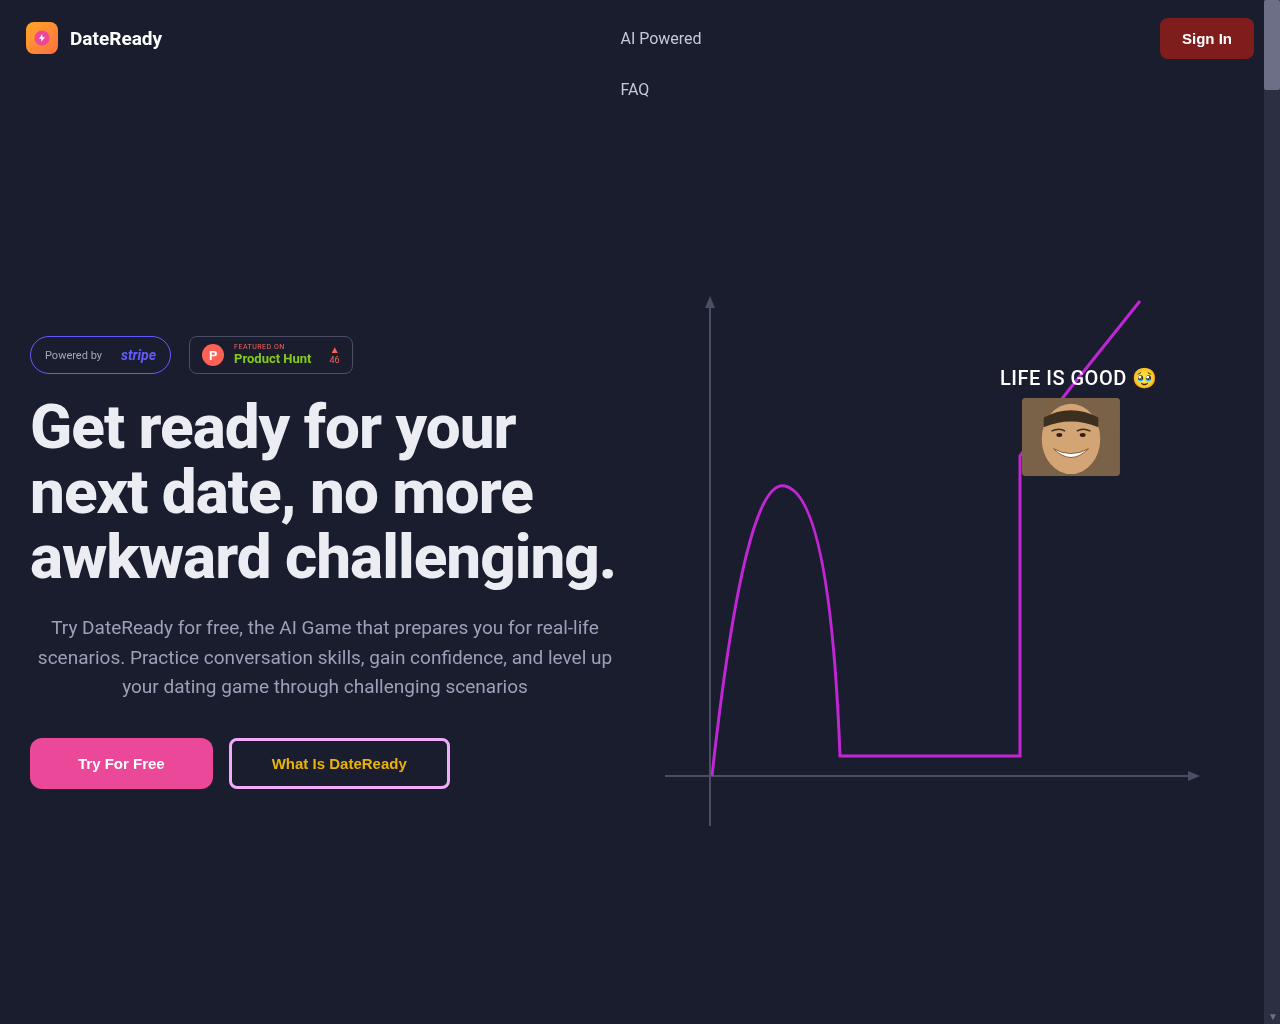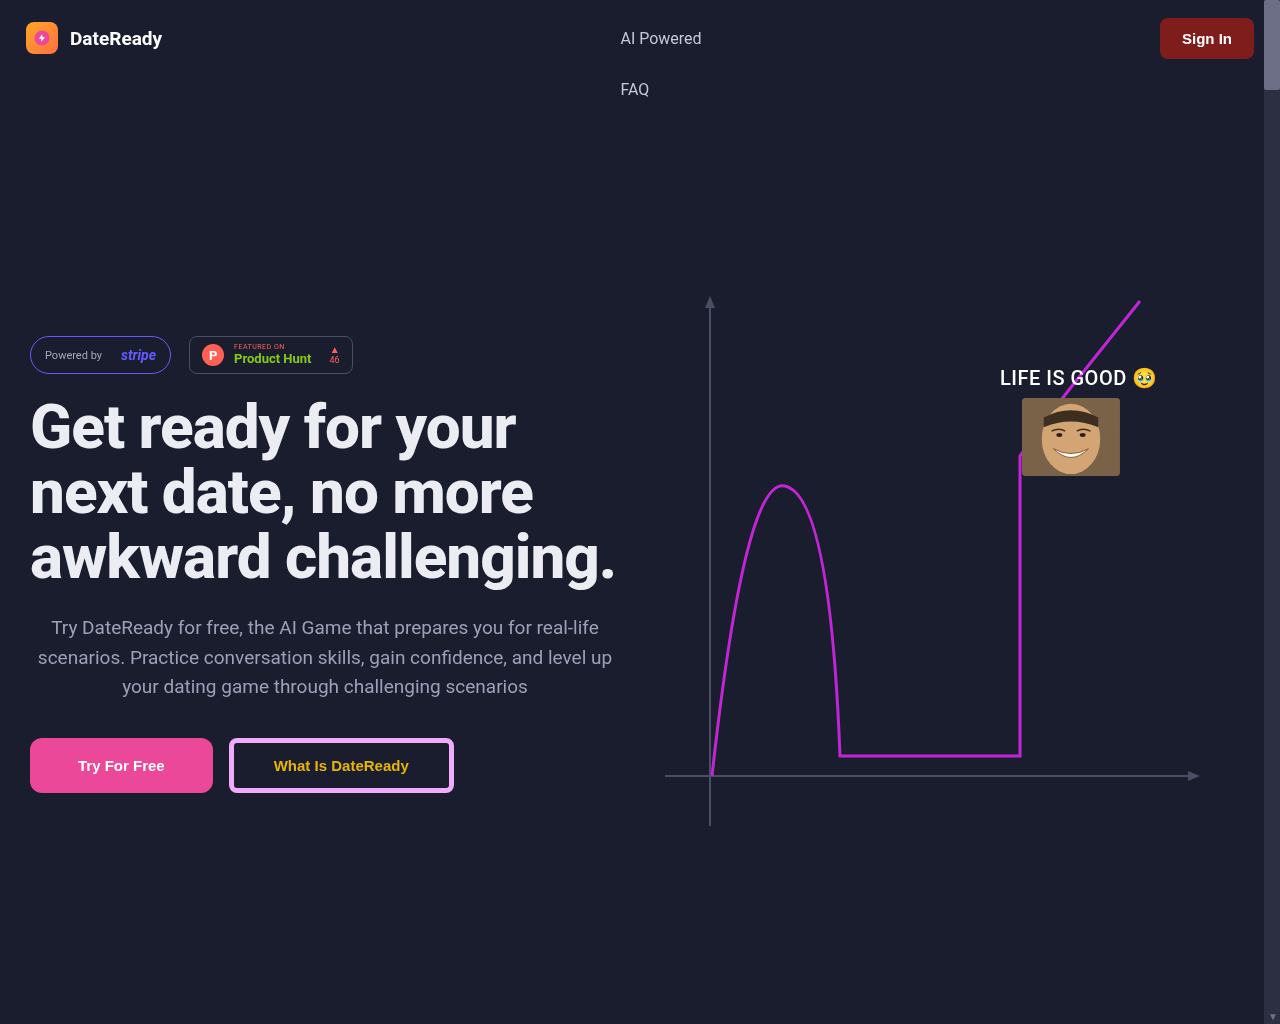--- a/index.html
+++ b/index.html
@@ -203,21 +203,21 @@
   padding: 14px 48px;
   border-radius: 12px;
   font-size: 15px;
   font-weight: 600;
   cursor: pointer;
 }
 
 .btn-secondary {
   background: transparent;
   color: #eab308;
-  border: 5px solid #f0abfc;
+  border: 3px solid #f0abfc;
   padding: 14px 40px;
   border-radius: 8px;
   font-size: 15px;
   font-weight: 600;
   cursor: pointer;
 }
 
 .hero-right {
   flex: 1;
   position: relative;

